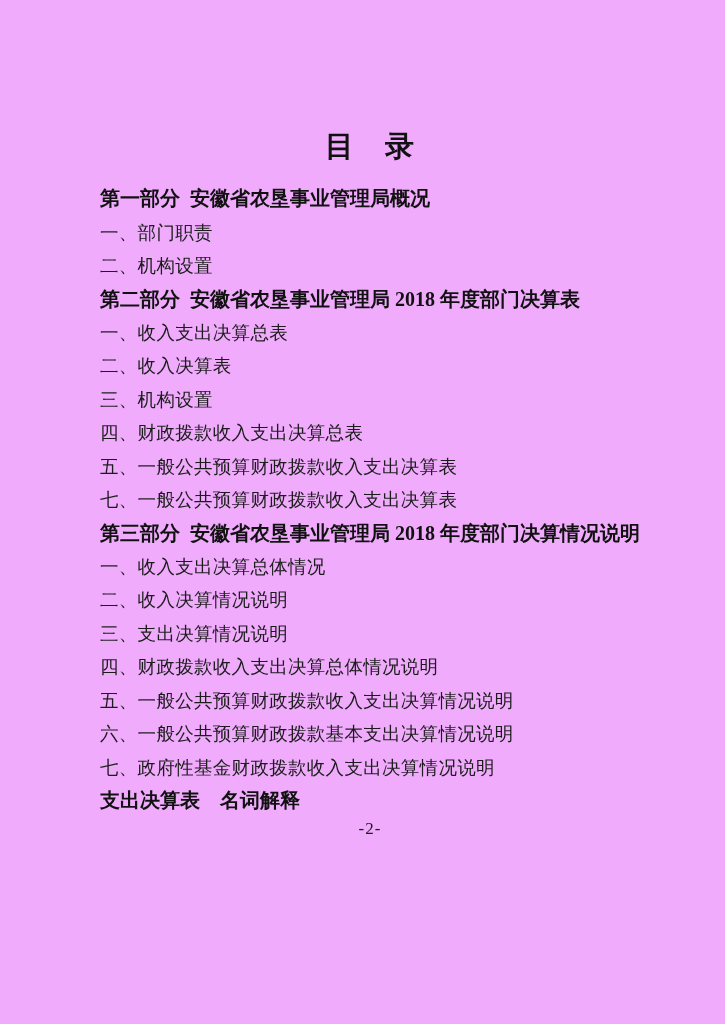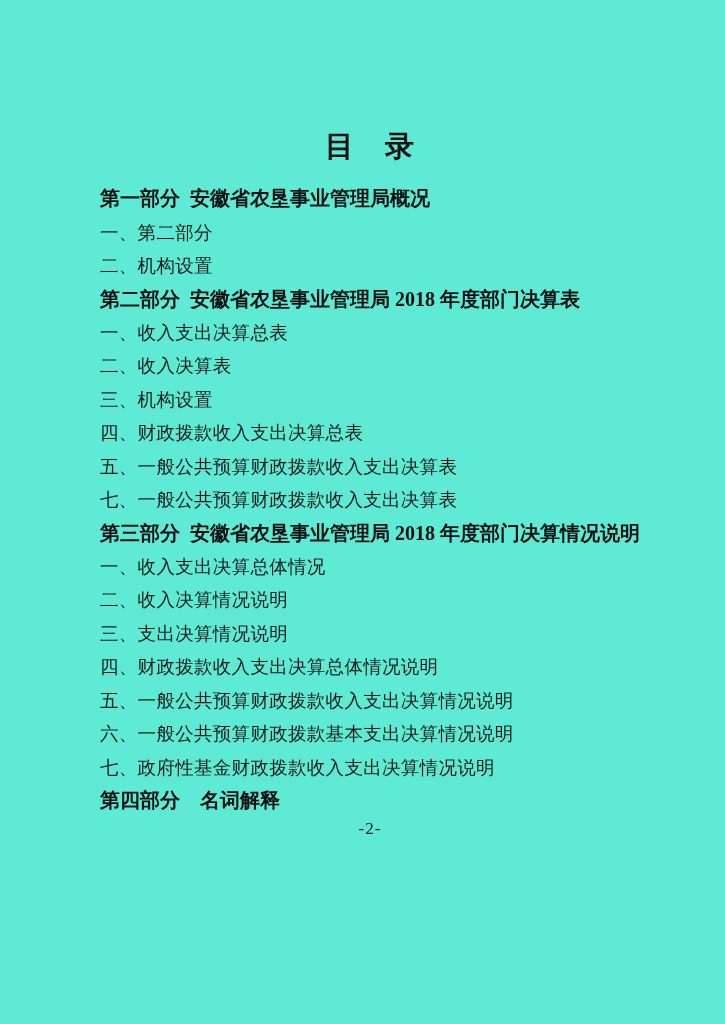--- a/index.html
+++ b/index.html
@@ -5,21 +5,21 @@
   html, body {
     margin: 0;
     padding: 0;
     background: #e8e8e8;
   }
   .page {
     position: relative;
     width: 725px;
     height: 1024px;
     margin: 0 auto;
-    background: #5eead4;
+    background: #f0abfc;
     color: #141414;
     font-family: "Liberation Serif", "DejaVu Serif", serif;
     overflow: hidden;
     box-sizing: border-box;
   }
   .content {
     box-sizing: border-box;
     padding: 126px 85px 0 100px;
   }
   .doc-title {
@@ -65,21 +65,21 @@
 
 <div class="page">
   <div class="content">
     <div class="doc-title">目　录</div>
 
     <div class="toc-list">
         <div class="toc-entry section">
     <span>第一部分  安徽省农垦事业管理局概况</span>
   </div>
         <div class="toc-entry item">
-    <span>一、第二部分</span>
+    <span>一、部门职责</span>
   </div>
         <div class="toc-entry item">
     <span>二、机构设置</span>
   </div>
         <div class="toc-entry section">
     <span>第二部分  安徽省农垦事业管理局 2018 年度部门决算表</span>
   </div>
         <div class="toc-entry item">
     <span>一、收入支出决算总表</span>
   </div>
@@ -116,19 +116,19 @@
         <div class="toc-entry item">
     <span>五、一般公共预算财政拨款收入支出决算情况说明</span>
   </div>
         <div class="toc-entry item">
     <span>六、一般公共预算财政拨款基本支出决算情况说明</span>
   </div>
         <div class="toc-entry item">
     <span>七、政府性基金财政拨款收入支出决算情况说明</span>
   </div>
         <div class="toc-entry section">
-    <span>第四部分　名词解释</span>
+    <span>支出决算表　名词解释</span>
   </div>
       </div>
 
     <div class="page-number">-2-</div>
   </div>
 </div>
 
 </body></html>

